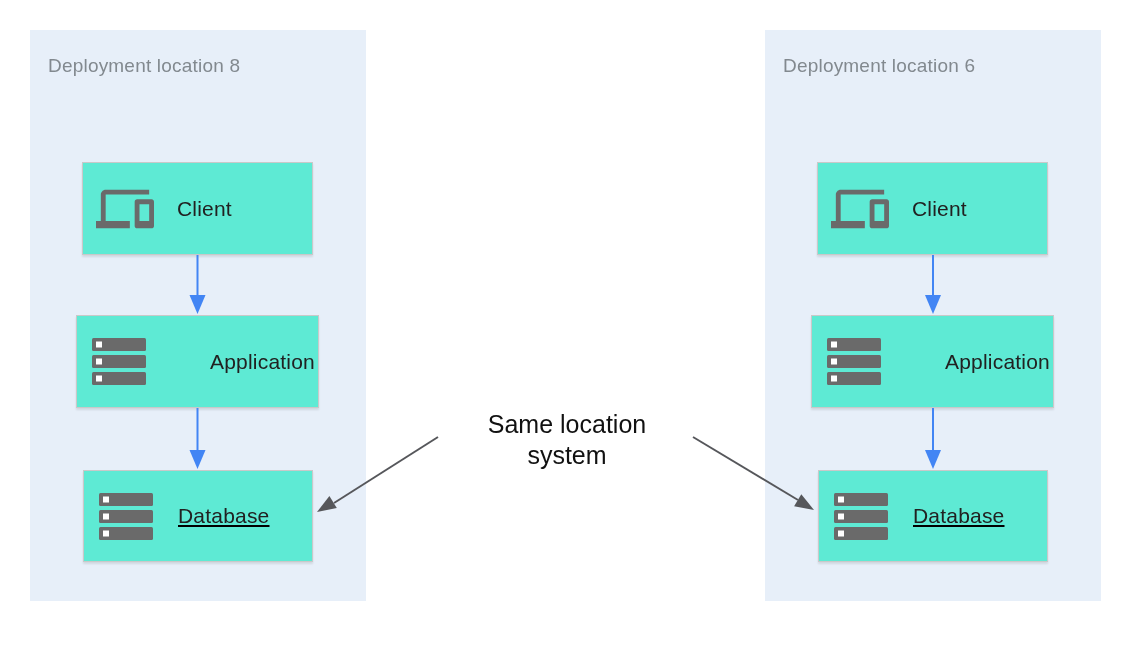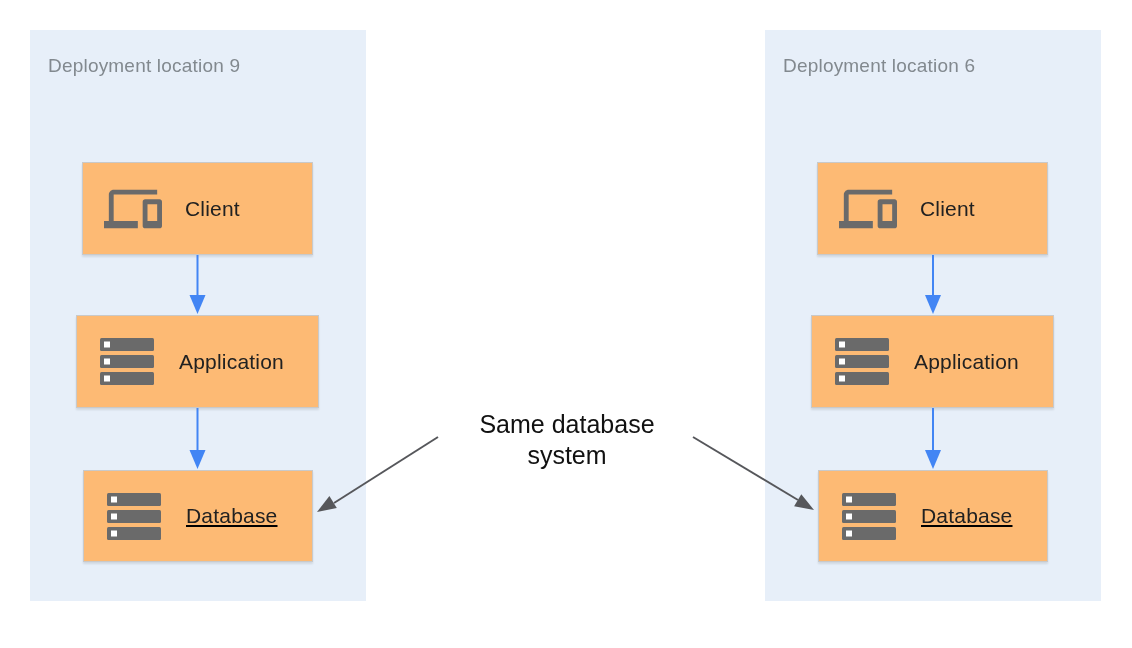--- a/index.html
+++ b/index.html
@@ -29,44 +29,44 @@
     left: 18px;
     top: 22px;
     font-size: 19px;
     line-height: 27px;
     color: #82898f;
     letter-spacing: 0.2px;
     white-space: nowrap;
   }
   .node {
     position: absolute;
-    background: #fdba74;
+    background: #5eead4;
     border: 1px solid #c9c9c9;
     box-shadow: 0 2px 2px rgba(0,0,0,0.10);
     box-sizing: border-box;
     display: flex;
     align-items: center;
-    padding-left: 20px;
+    padding-left: 12px;
   }
   .node .icon {
     flex: 0 0 auto;
     display: flex;
     align-items: center;
     justify-content: center;
     width: 60px;
   }
   .node .label {
     margin-left: 22px;
     font-size: 21px;
     color: #212121;
     letter-spacing: 0.2px;
     white-space: nowrap;
   }
   .node.client      { left: 52px; top: 132px; width: 231px; height: 93px; }
-  .node.application { left: 46px; top: 285px; width: 243px; height: 93px; }
+  .node.application { left: 46px; top: 285px; width: 243px; height: 93px; gap: 39px; }
   .node.database    { left: 53px; top: 440px; width: 230px; height: 92px; text-decoration: underline; }
 
   .overlay {
     position: absolute;
     left: 0; top: 0;
     width: 1132px;
     height: 648px;
     pointer-events: none;
   }
   .center-annotation {
@@ -80,21 +80,21 @@
     color: #111111;
     white-space: pre-line;
   }
 </style>
 </head>
 <body>
 
 <div class="canvas">
 
   <div class="panel left">
-    <div class="panel-title">Deployment location 9</div>
+    <div class="panel-title">Deployment location 8</div>
 
     <div class="node client">
       <span class="icon">
         <svg width="58" height="44" viewBox="0 3 24 18" preserveAspectRatio="xMidYMid meet" fill="#6a6a6a" aria-hidden="true">
           <path d="M4 6h18V4H4c-1.1 0-2 .9-2 2v11H0v3h14v-3H4V6zm19 2h-6c-.55 0-1 .45-1 1v10c0 .55.45 1 1 1h6c.55 0 1-.45 1-1V9c0-.55-.45-1-1-1zm-1 9h-4v-7h4v7z"></path>
         </svg>
       </span>
       <span class="label">Client</span>
     </div>
 
@@ -207,16 +207,16 @@
     <g stroke="#56575b" fill="#56575b">
       <line x1="438" y1="437" x2="334" y2="503" stroke-width="2"></line>
       <polygon points="317,512 329.4,496.1 336.8,508" stroke="none"></polygon>
     </g>
     <g stroke="#56575b" fill="#56575b">
       <line x1="693" y1="437" x2="798" y2="500" stroke-width="2"></line>
       <polygon points="814,510 794.1,506.2 801.3,494.2" stroke="none"></polygon>
     </g>
   </svg>
 
-  <div class="center-annotation">Same database
+  <div class="center-annotation">Same location
 system</div>
 
 </div>
 
 </body></html>

